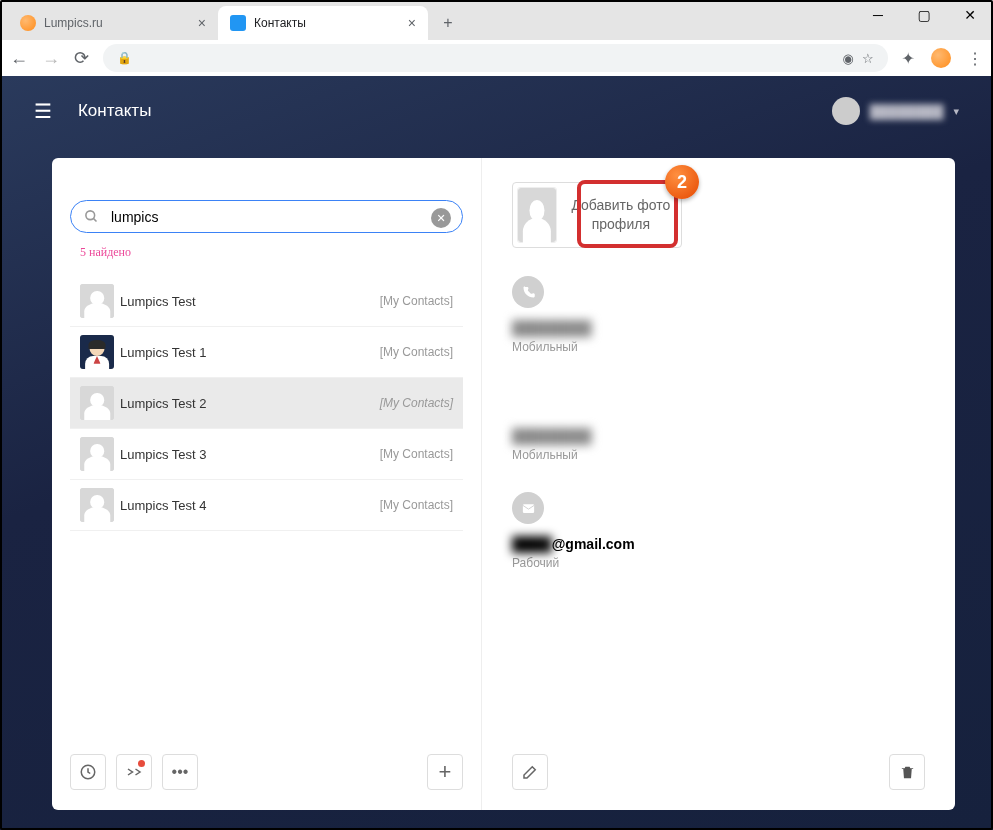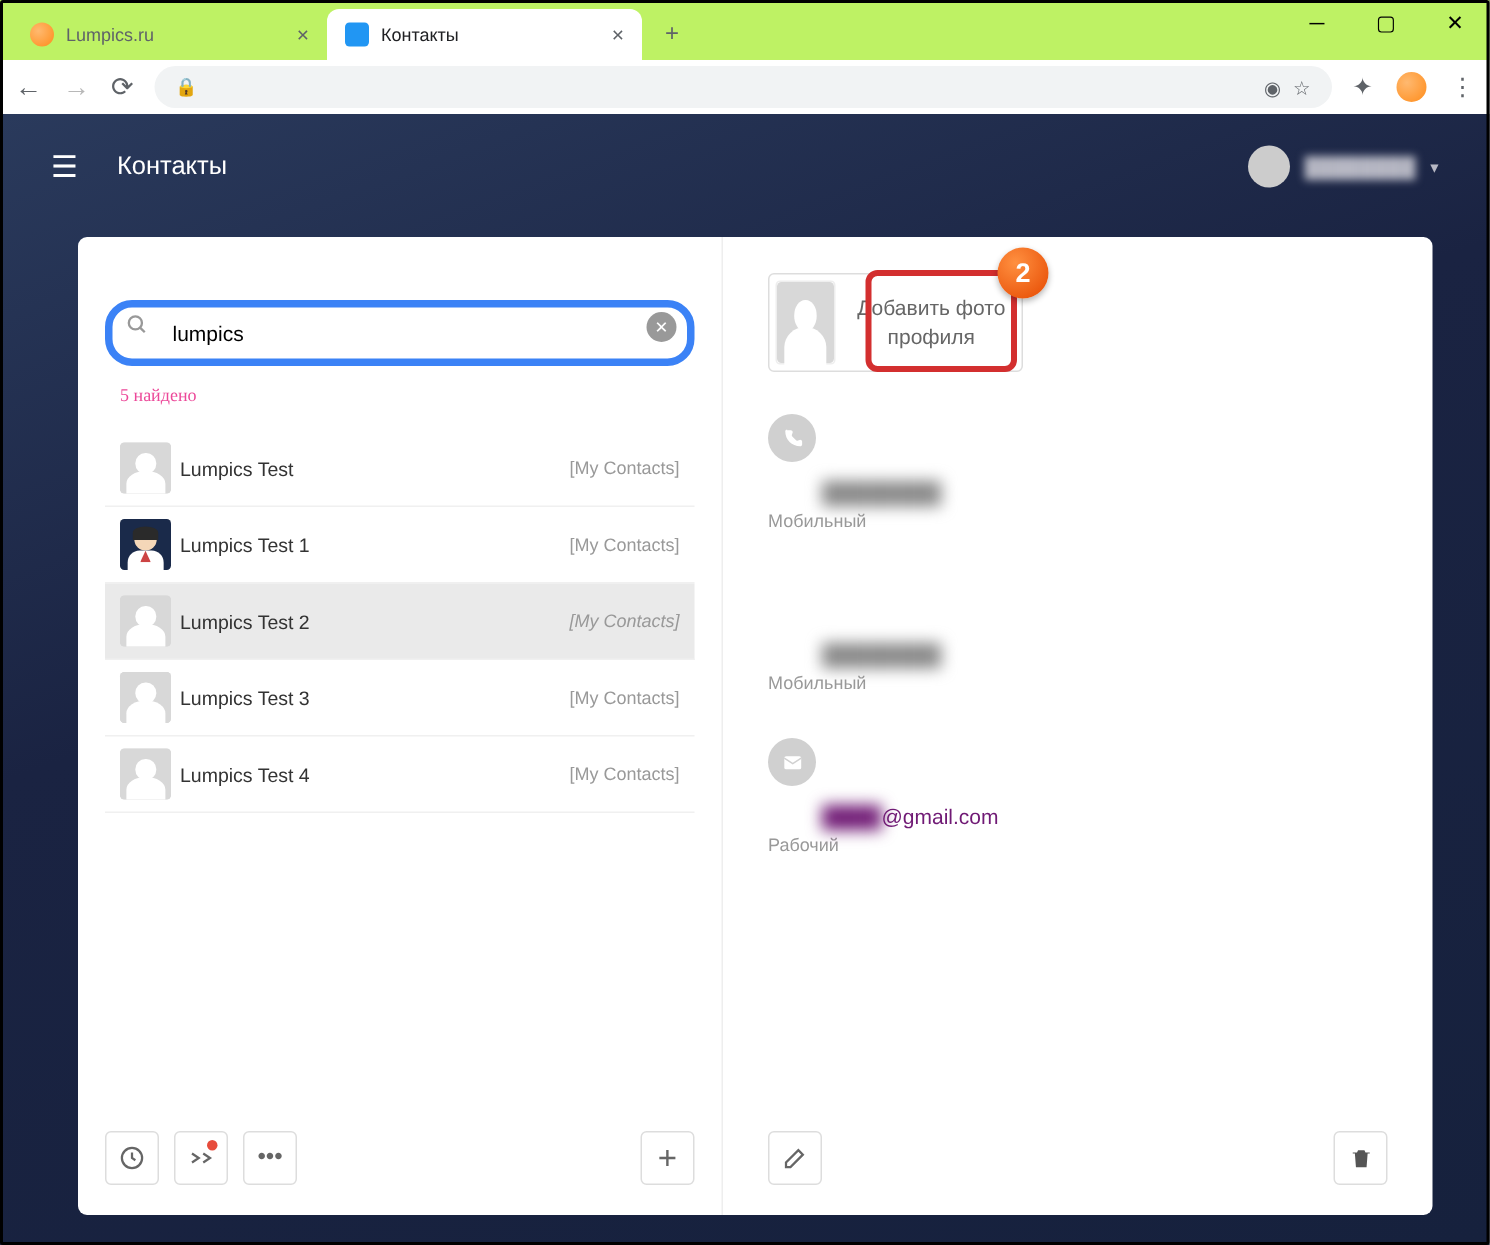--- a/index.html
+++ b/index.html
@@ -1,18 +1,18 @@
 <!DOCTYPE html>
 <html><head>
 <meta charset="utf-8">
 <style>
 * { box-sizing: border-box; margin: 0; padding: 0; font-family: Arial, sans-serif; }
 body { width: 993px; height: 830px; background: #000; overflow: hidden; }
 
-.titlebar { height: 40px; background: #bef264; display: flex; align-items: flex-end; text-align: right; }
+.titlebar { height: 40px; background: #e5e5e5; display: flex; align-items: flex-end; text-align: right; }
 .tabs { display: flex; height: 34px; margin-left: 8px; flex: 1; }
 .tab { display: flex; align-items: center; height: 34px; padding: 0 12px; border-radius: 8px 8px 0 0; min-width: 210px; gap: 8px; font-size: 12px; color: #5f6368; position: relative; }
 .tab.active { background: #fff; color: #202124; }
 .tab-favicon { width: 16px; height: 16px; border-radius: 50%; }
 .tab-close { margin-left: auto; font-size: 14px; color: #5f6368; cursor: pointer; }
 .newtab { width: 28px; height: 28px; display: flex; align-items: center; justify-content: center; color: #5f6368; margin-left: 6px; cursor: pointer; align-self: center; }
 .wincontrols { display: flex; margin-left: auto; height: 30px; align-self: flex-start; }
 .wincontrols div { width: 46px; display: flex; align-items: center; justify-content: center; font-size: 14px; cursor: pointer; }
 
 .addrbar { height: 36px; background: #fff; display: flex; align-items: center; padding: 0 10px; gap: 14px; }
@@ -30,21 +30,21 @@
 .menu-btn { font-size: 20px; margin-right: 26px; cursor: pointer; }
 .app-title { font-size: 17px; }
 .user-box { margin-left: auto; display: flex; align-items: center; gap: 10px; cursor: pointer; }
 .user-ava { width: 28px; height: 28px; border-radius: 50%; background: #ccc; }
 .user-name { color: #b7b8c4; font-size: 13px; filter: blur(3px); }
 .chev { color: #b7b8c4; font-size: 11px; }
 
 .panel { position: absolute; left: 52px; right: 38px; top: 82px; bottom: 20px; background: #fff; border-radius: 6px; display: flex; }
 .left-pane { width: 430px; border-right: 1px solid #eee; display: flex; flex-direction: column; padding: 42px 18px 20px; }
 .search-wrap { position: relative; }
-.search-box { width: 100%; height: 44px; border: 5px solid #3b82f6; border-radius: 18px; padding: 0 40px; font-size: 14px; outline: none; }
+.search-box { width: 100%; height: 33px; border: 1px solid #3b82f6; border-radius: 18px; padding: 0 40px; font-size: 14px; outline: none; }
 .search-ico { position: absolute; left: 14px; top: 9px; color: #999; font-size: 15px; }
 .clear-ico { position: absolute; right: 12px; top: 8px; width: 20px; height: 20px; background: #999; border-radius: 50%; color: #fff; display: flex; align-items: center; justify-content: center; font-size: 11px; cursor: pointer; }
 .found { font-size: 12px; color: #ec4899; margin: 12px 0 16px 10px; font-family: Liberation Serif, serif; }
 .list { }
 .contact-row { height: 51px; display: flex; align-items: center; padding: 0 10px; gap: 6px; cursor: pointer; border-bottom: 1px solid #f0f0f0; }
 .contact-row.selected { background: #eaeaea; }
 .ava { width: 34px; height: 34px; border-radius: 3px; background: #d8d8d8; display: flex; align-items: center; justify-content: center; overflow: hidden; }
 .ava-sil { width: 100%; height: 100%; background: #d8d8d8; position: relative; }
 .ava-sil::before { content:''; position:absolute; left:50%; top:22%; width:40%; height:40%; background:#fff; border-radius:50%; transform:translateX(-50%); }
 .ava-sil::after { content:''; position:absolute; left:50%; bottom:-5%; width:75%; height:50%; background:#fff; border-radius:50% 50% 0 0; transform:translateX(-50%); }
@@ -66,21 +66,21 @@
 .profile-box { width: 170px; height: 66px; border: 1px solid #ddd; border-radius: 4px; display: flex; align-items: center; padding: 4px; gap: 8px; position: relative; }
 .profile-ava { width: 56px; height: 56px; border: 1px solid #eee; border-radius: 3px; }
 .profile-text { font-size: 14px; color: #666; line-height: 1.35; text-align: center; }
 .highlight-box { position: absolute; left: 64px; top: -3px; width: 101px; height: 68px; border: 4px solid #d32f2f; border-radius: 8px; pointer-events: none; }
 .num-badge { position: absolute; top: -18px; right: -18px; width: 34px; height: 34px; border-radius: 50%; background: radial-gradient(circle at 35% 30%, #ff9040, #e54800); color: #fff; display: flex; align-items: center; justify-content: center; font-size: 18px; font-weight: bold; box-shadow: 0 2px 4px rgba(0,0,0,.3); }
 
 .detail-list { margin-top: 26px; }
 .detail-row { display: flex; gap: 12px; margin-bottom: 28px; flex-direction: column; }
 .detail-ico { width: 32px; height: 32px; border-radius: 50%; background: #d0d0d0; display: flex; align-items: center; justify-content: center; color: #fff; font-size: 15px; margin-top: 2px; flex-shrink: 0; }
 .detail-ico.blank { background: transparent; }
-.detail-val { font-size: 14px; color: #701a75; font-weight: normal; margin-left: 36px; }
+.detail-val { font-size: 14px; color: #000000; font-weight: bold; }
 .detail-val.blurred { filter: blur(5px); color: #888; font-weight: normal; }
 .detail-lbl { font-size: 12px; color: #999; margin-top: 4px; }
 
 .right-footer { margin-top: auto; display: flex; }
 .edit-svg { width: 18px; height: 18px; }
 .trash-svg { width: 17px; height: 17px; }
 
 .img-border { position: absolute; left: 0; top: 0; right: 0; bottom: 0; border: 2px solid #000; pointer-events: none; border-radius: 2px; }
 </style>
 </head>

